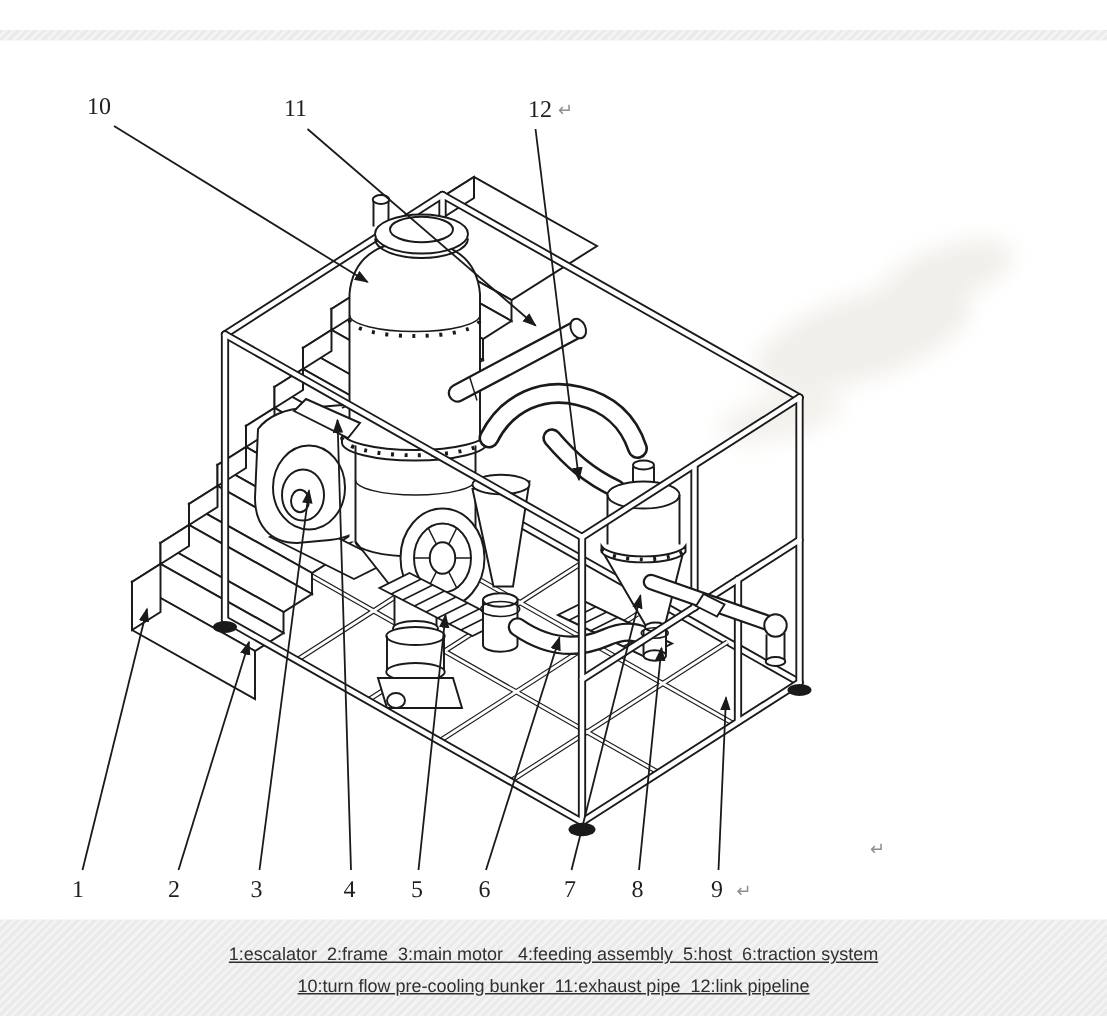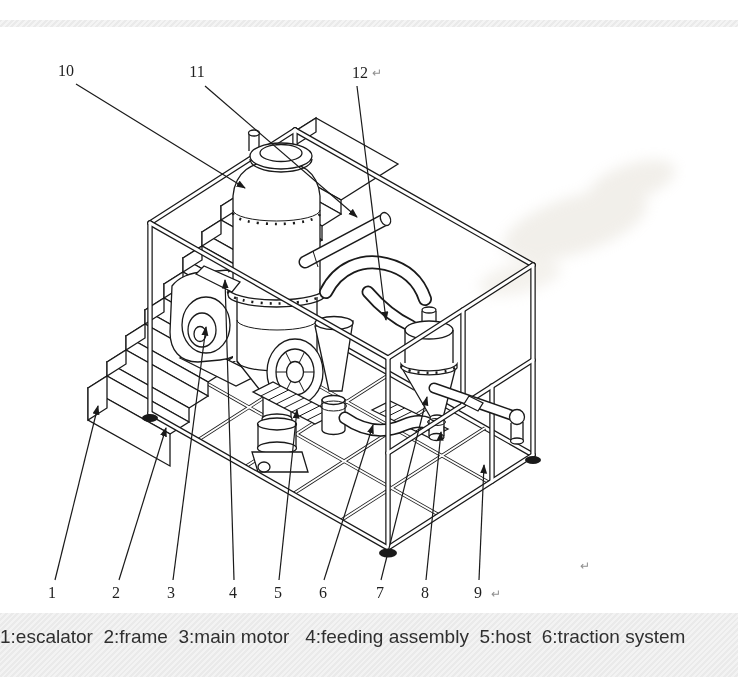--- a/index.html
+++ b/index.html
@@ -4,22 +4,22 @@
 <style>
   html,body{margin:0;padding:0;background:#fff;}
   .stage{position:relative;width:738px;height:677px;background:#ffffff;overflow:hidden;
          font-family:"Liberation Sans",sans-serif;margin-top:20px;}
   .edge-strip{position:absolute;left:0;width:738px;
          background:repeating-linear-gradient(135deg,#eaeaea 0 2px,#f4f4f4 2px 4px);}
   .strip-top{top:0;height:7px;}
   .caption-band{position:absolute;left:0;top:593px;width:738px;height:84px;
          background:repeating-linear-gradient(135deg,#eaeaea 0 2px,#f3f3f3 2px 4px);
          padding-top:13px;box-sizing:border-box;}
-  .caption-line{white-space:pre;text-align:left;font-size:19px;line-height:21px;
-         color:#2f2f2f;}
+  .caption-line{white-space:pre;text-align:center;font-size:12px;line-height:21px;
+         color:#2f2f2f;text-decoration:underline;}
   svg{position:absolute;left:0;top:0;}
   svg text.num{font-family:"Liberation Serif","DejaVu Serif",serif;font-size:16px;fill:#1f1f1f;}
   svg text.rmark{font-family:"Liberation Sans",sans-serif;font-size:12px;fill:#8f8f8f;}
   .ln{stroke:#1a1a1a;stroke-width:1.3;fill:none;}
   .fw{stroke:#1a1a1a;stroke-width:1.3;fill:#ffffff;}
   .sil{fill:#ffffff;stroke:none;}
   .tube-o{stroke:#1a1a1a;stroke-width:5.5;fill:none;stroke-linecap:round;}
   .tube-i{stroke:#ffffff;stroke-width:3;fill:none;stroke-linecap:round;}
   .gtube-o{stroke:#1a1a1a;stroke-width:3.4;fill:none;}
   .gtube-i{stroke:#ffffff;stroke-width:1.9;fill:none;}
@@ -267,14 +267,15 @@
       <text class="num" x="380" y="578">7</text>
       <text class="num" x="425" y="578">8</text>
       <text class="num" x="478" y="578">9</text>
       <text class="rmark" x="496" y="578">↵</text>
       <text class="rmark" x="585" y="550">↵</text>
     </g>
   </svg>
 
   <div class="caption-band">
     <div class="caption-line">1:escalator  2:frame  3:main motor   4:feeding assembly  5:host  6:traction system</div>
+    <div class="caption-line">10:turn flow pre-cooling bunker  11:exhaust pipe  12:link pipeline</div>
   </div>
 </div>
 
 </body></html>

